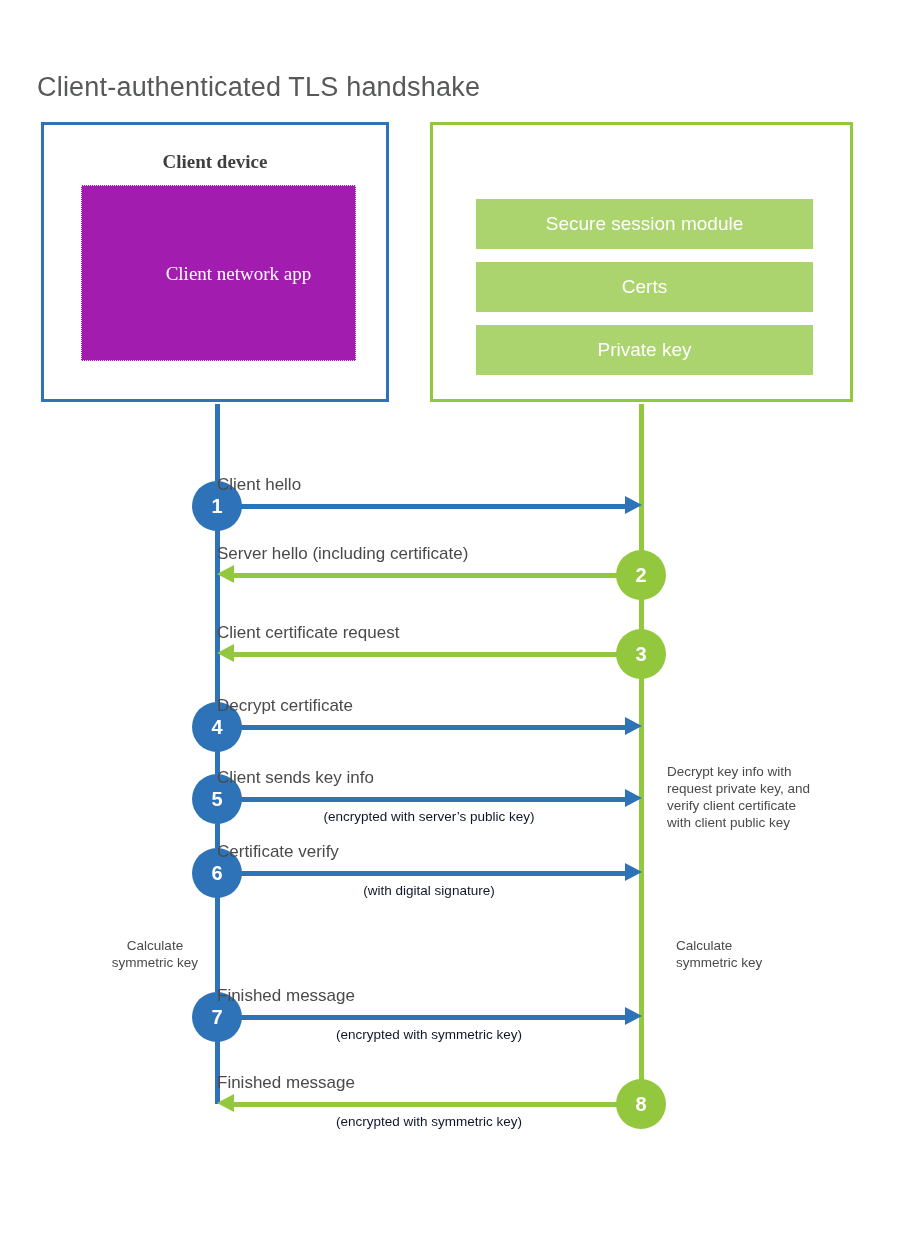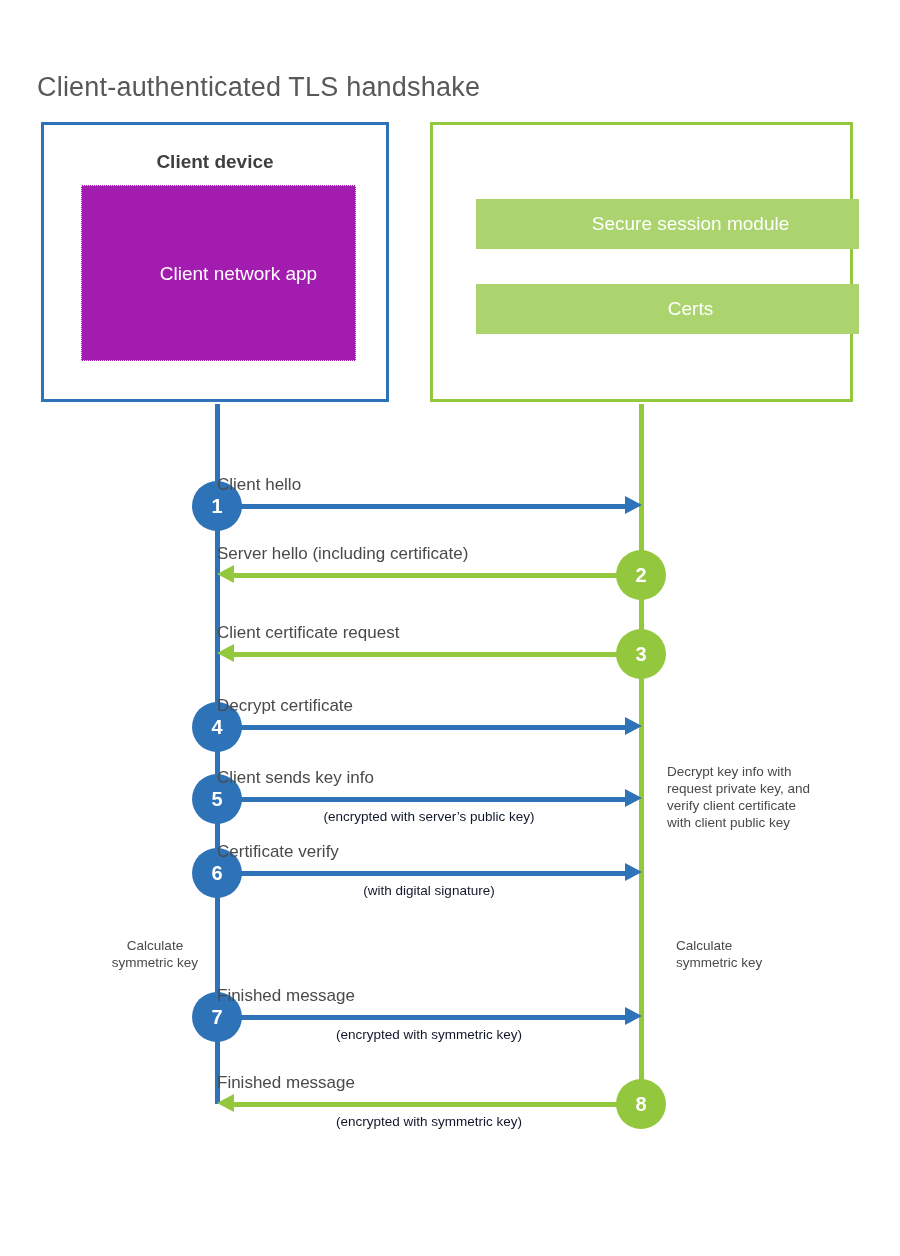--- a/index.html
+++ b/index.html
@@ -6,37 +6,37 @@
   body{
     width:900px;height:1256px;position:relative;background:#ffffff;
     font-family:"Liberation Sans", sans-serif;overflow:hidden;
   }
   .page-title{
     position:absolute;left:37px;top:28px;font-size:27px;font-weight:300;
     color:#57585a;letter-spacing:.2px;margin-top:44px;
   }
   
   .actor-box{position:absolute;top:122px;height:280px;background:#fff;box-sizing:border-box;}
-  .client-box{left:41px;width:348px;border:3px solid #2e73b8;}
+  .client-box{left:41px;width:348px;border:3px solid #2e73b8;font-family:Liberation Serif, serif;}
   .server-box{left:430px;width:423px;border:3px solid #93c83e;}
   .actor-title{
     margin-top:26px;text-align:center;font-size:19px;font-weight:bold;color:#3f3f3f;
   }
   .client-app{
     position:absolute;left:37px;top:60px;width:275px;height:176px;background:#a21caf;
     border:1px dotted rgba(255,255,255,.85);box-sizing:border-box;
     display:flex;align-items:center;justify-content:center;text-align:center;
     color:#ffffff;font-size:19px;line-height:27px;padding-left:40px;
   }
   .client-app span{display:inline-block;max-width:175px;}
   .server-bar{
     position:absolute;left:43px;width:337px;height:50px;background:#abd36e;
-    color:#ffffff;font-size:19px;display:flex;align-items:center;justify-content:center;padding-left:46px;
+    color:#ffffff;font-size:19px;display:flex;align-items:center;justify-content:center;
   }
-  .bar-1{top:74px;} .bar-2{top:137px;margin-top:22px;} .bar-3{top:200px;}
+  .bar-1{top:74px;} .bar-2{top:137px;} .bar-3{top:200px;}
   
   .lifeline{position:absolute;top:404px;width:5px;height:700px;}
   .lifeline.blue{left:215px;background:#2e73b8;}
   .lifeline.green{left:639px;background:#93c83e;}
   
   .row{position:absolute;left:0;width:900px;height:0;}
   .row .shaft{position:absolute;top:-2px;height:5px;}
   .row.to-right .shaft{left:217px;width:408px;background:#2e73b8;}
   .row.to-left  .shaft{left:234px;width:407px;background:#93c83e;}
   .row .head{position:absolute;width:0;height:0;top:-10px;}
@@ -80,20 +80,21 @@
 <div class="actor-box client-box">
   <div class="actor-title">Client device</div>
   <div class="client-app">
     <span>Client network app</span>
   </div>
 </div>
 
 <div class="actor-box server-box">
   <div class="server-bar bar-1">Secure session module</div>
   <div class="server-bar bar-2">Certs</div>
+  <div class="server-bar bar-3">Private key</div>
 </div>
 
 <div class="lifeline blue"></div>
 <div class="lifeline green"></div>
 
 <div class="row from-client to-right" style="top:506px">
   <div class="shaft"></div>
   <div class="head"></div>
   <div class="circle">1</div>
   <div class="label">Client hello</div>

